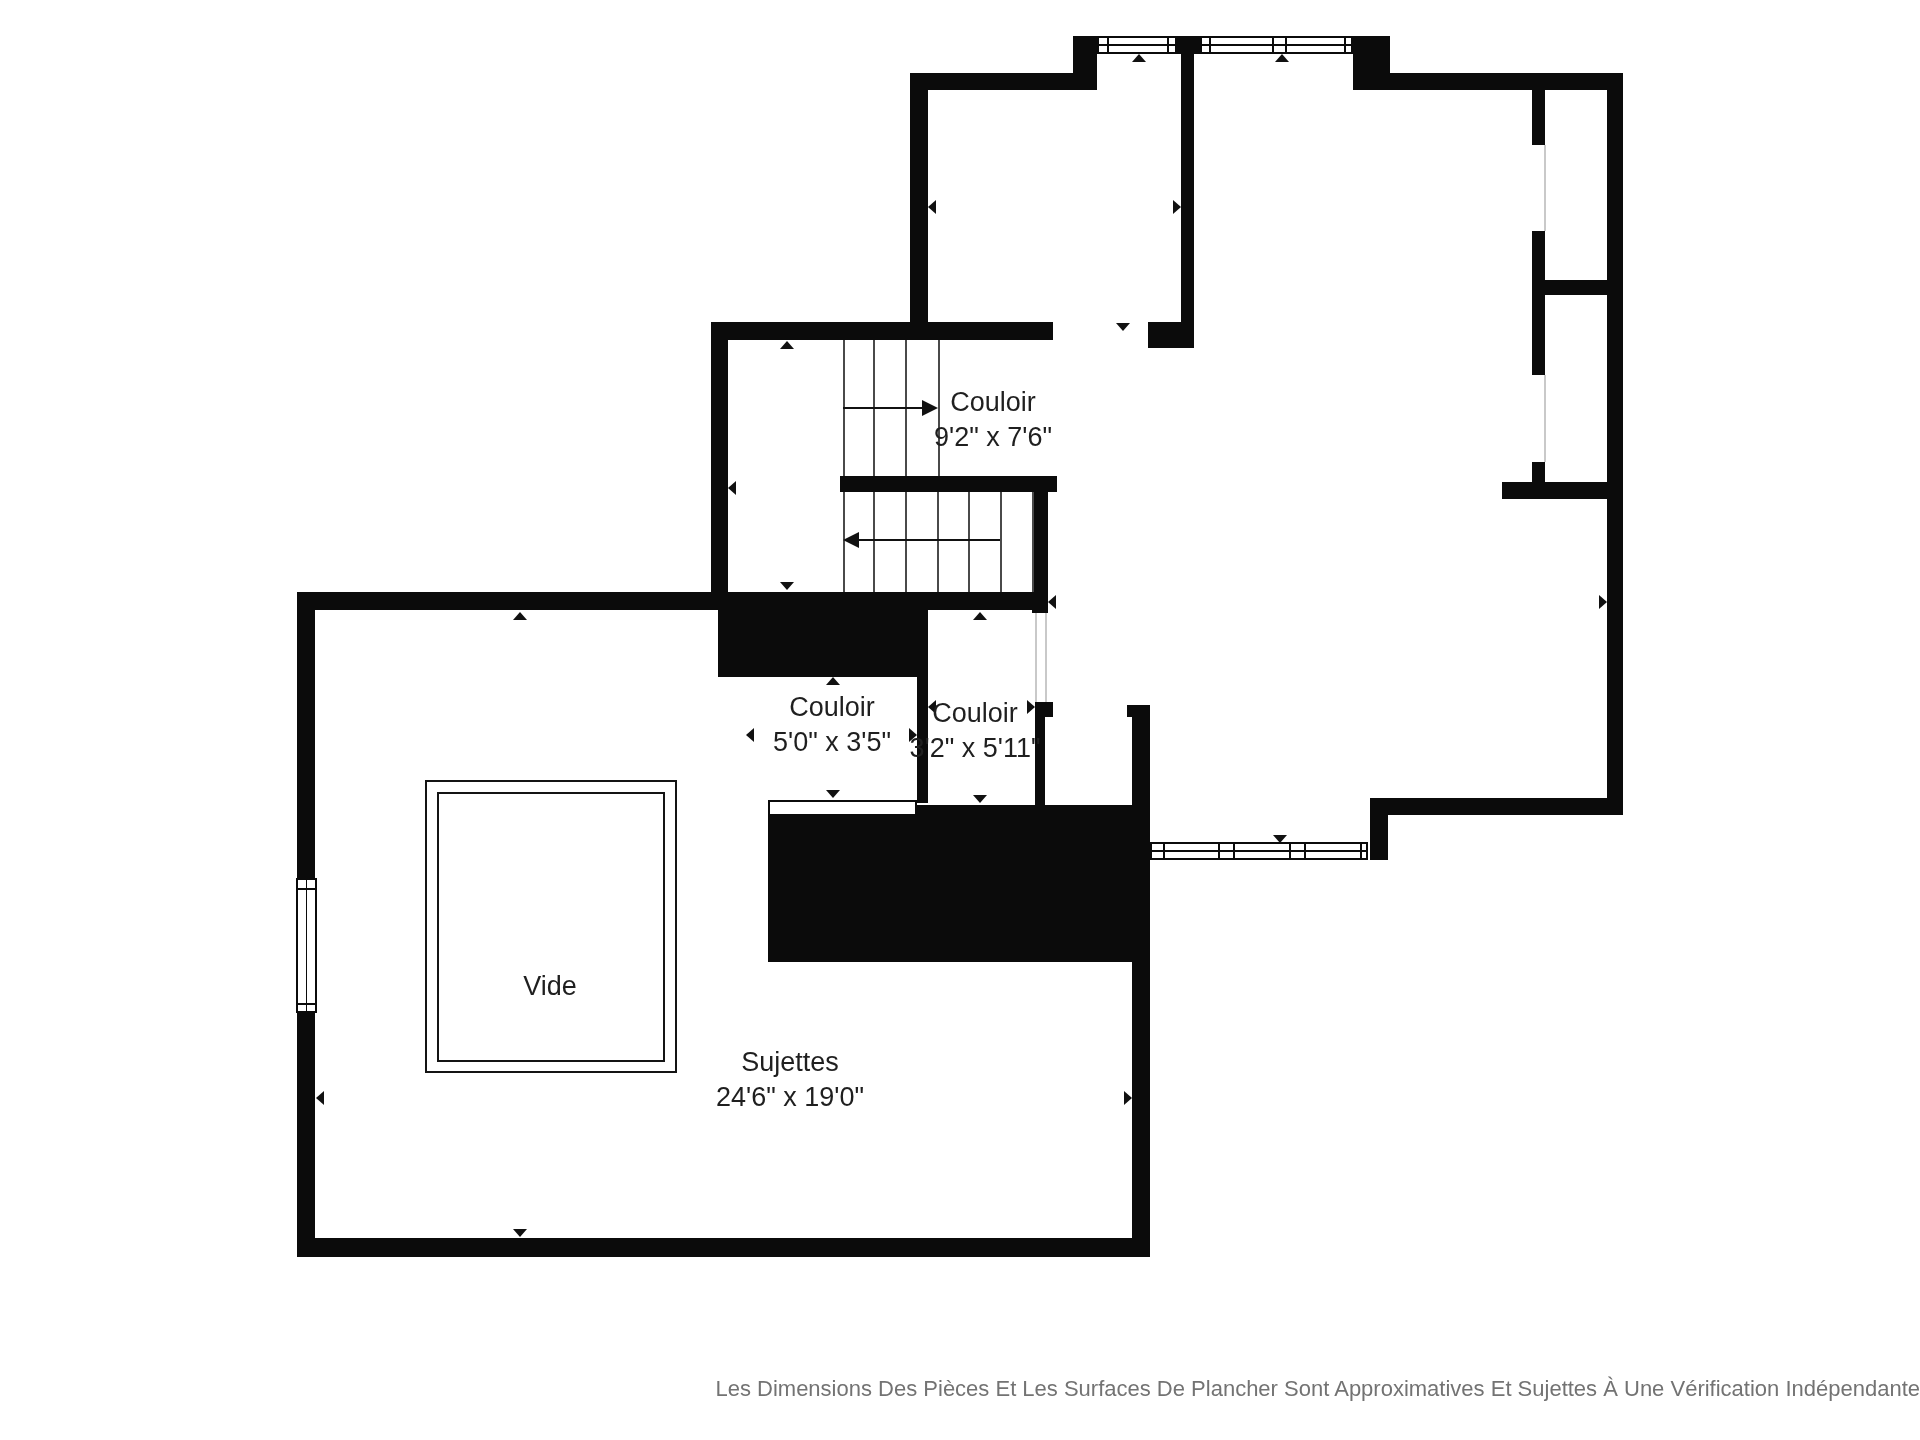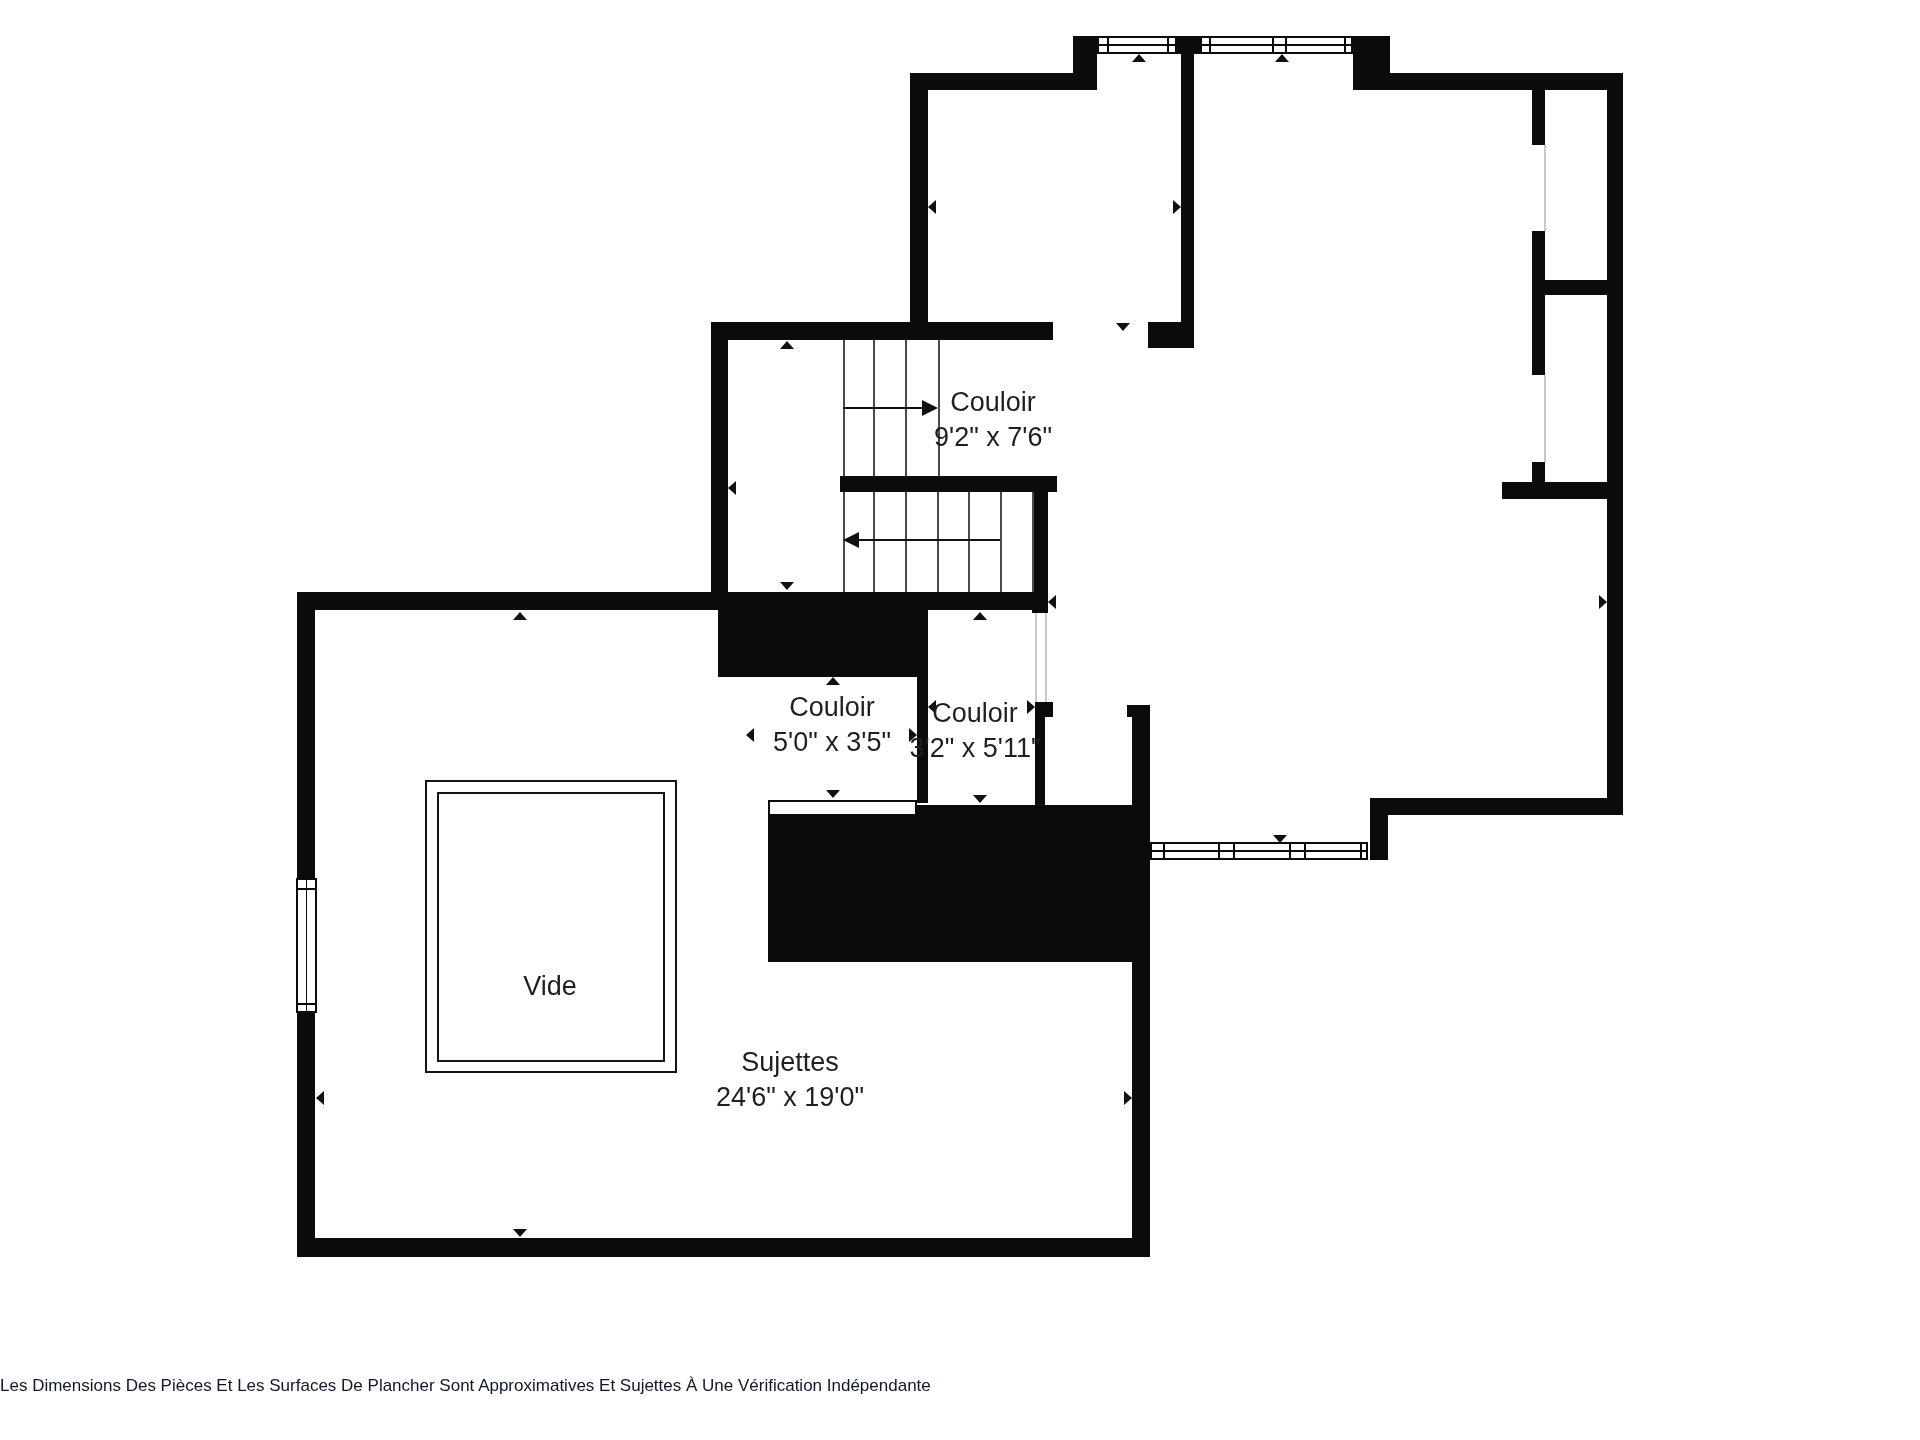--- a/index.html
+++ b/index.html
@@ -9,22 +9,22 @@
   .wall{position:absolute;background:#0b0b0b;}
   .window{position:absolute;background:#fff;border:2px solid #0b0b0b;box-sizing:border-box;}
   .threshold{position:absolute;background:#fff;border:2px solid #0b0b0b;box-sizing:border-box;}
   .vide-box{position:absolute;background:#fff;border:2px solid #141414;box-sizing:border-box;}
   .tread{position:absolute;background:#4a4a4a;}
   .faint{position:absolute;background:#c9c9c9;}
   .arrowline{position:absolute;background:#111;}
   .mk,.ah{position:absolute;width:0;height:0;}
   .room-label{position:absolute;transform:translate(-50%,-50%);text-align:center;
       color:#1f1f1f;font-size:27px;line-height:35px;white-space:nowrap;}
-  .footer{position:absolute;left:0;top:1376px;width:100%;text-align:left;
-      color:#0f172a;font-size:17px;}
+  .footer{position:absolute;left:0;top:1376px;width:100%;text-align:right;
+      color:#737373;font-size:22px;}
 </style>
 </head>
 <body>
 
 <div id="plan">
     <div class="wall" style="left: 910px; top: 73px; width: 163px; height: 17px;"></div>
     <div class="wall" style="left: 1073px; top: 36px; width: 24px; height: 54px;"></div>
     <div class="wall" style="left: 1177px; top: 36px; width: 23px; height: 18px;"></div>
     <div class="wall" style="left: 1353px; top: 36px; width: 37px; height: 54px;"></div>
     <div class="wall" style="left: 1353px; top: 73px; width: 270px; height: 17px;"></div>

